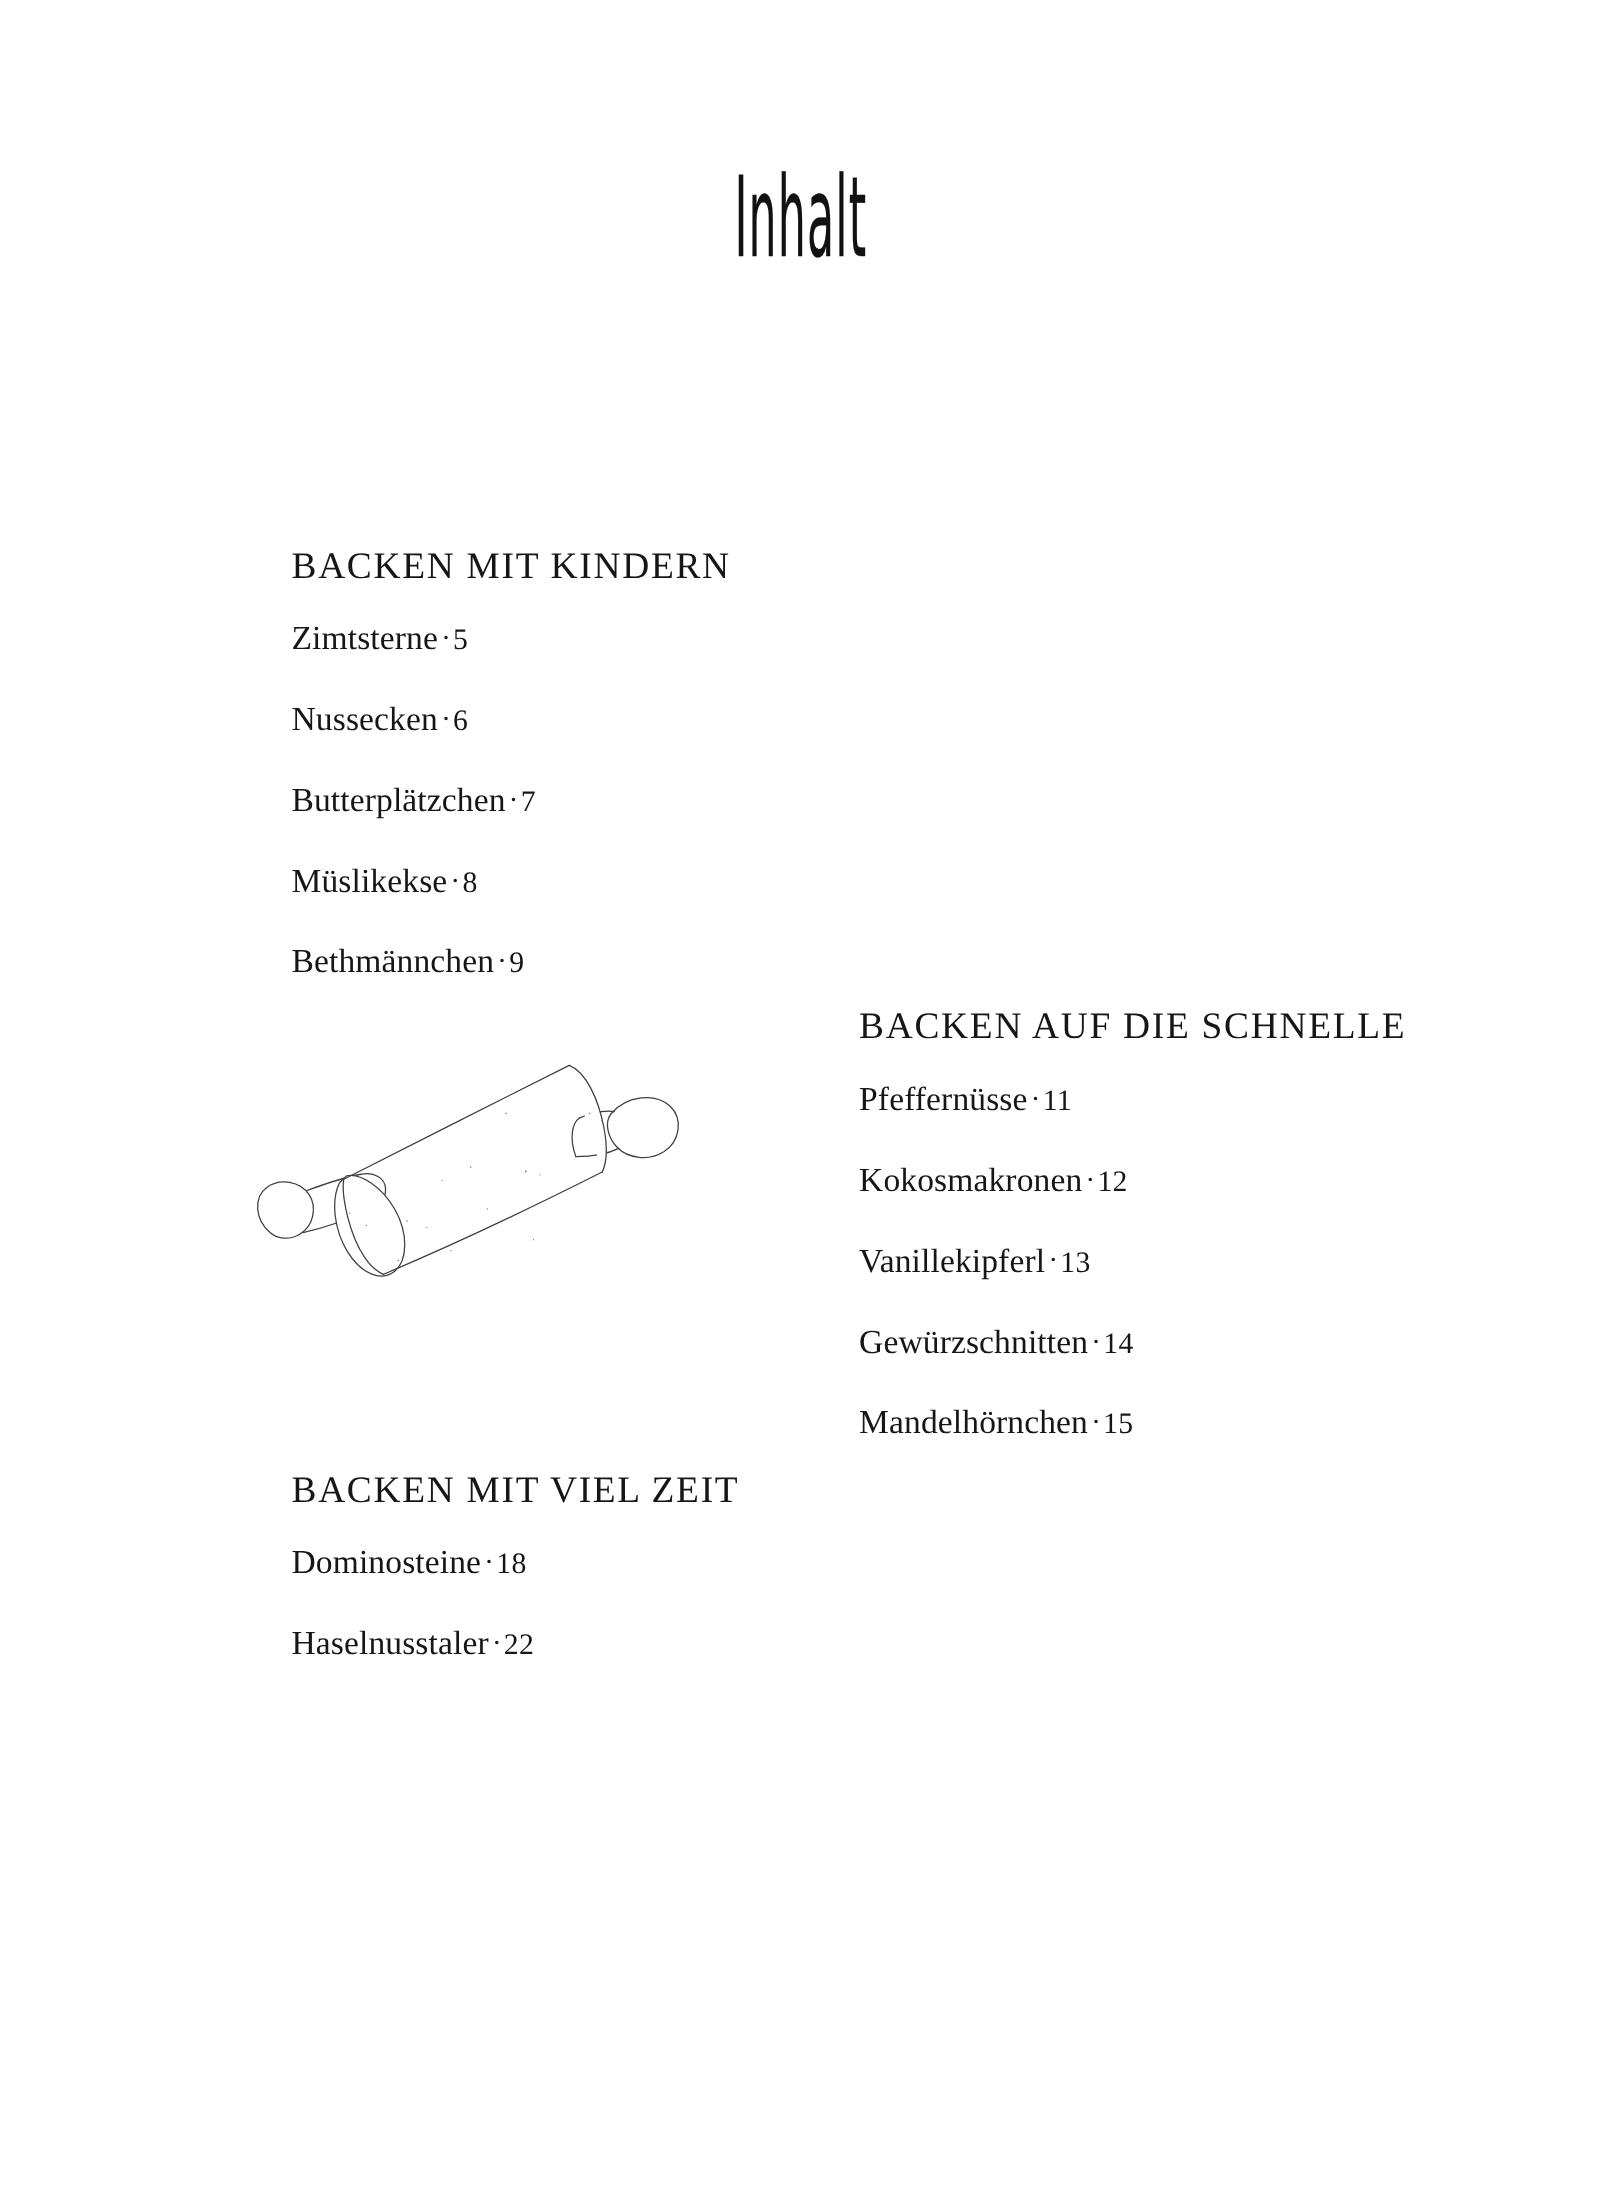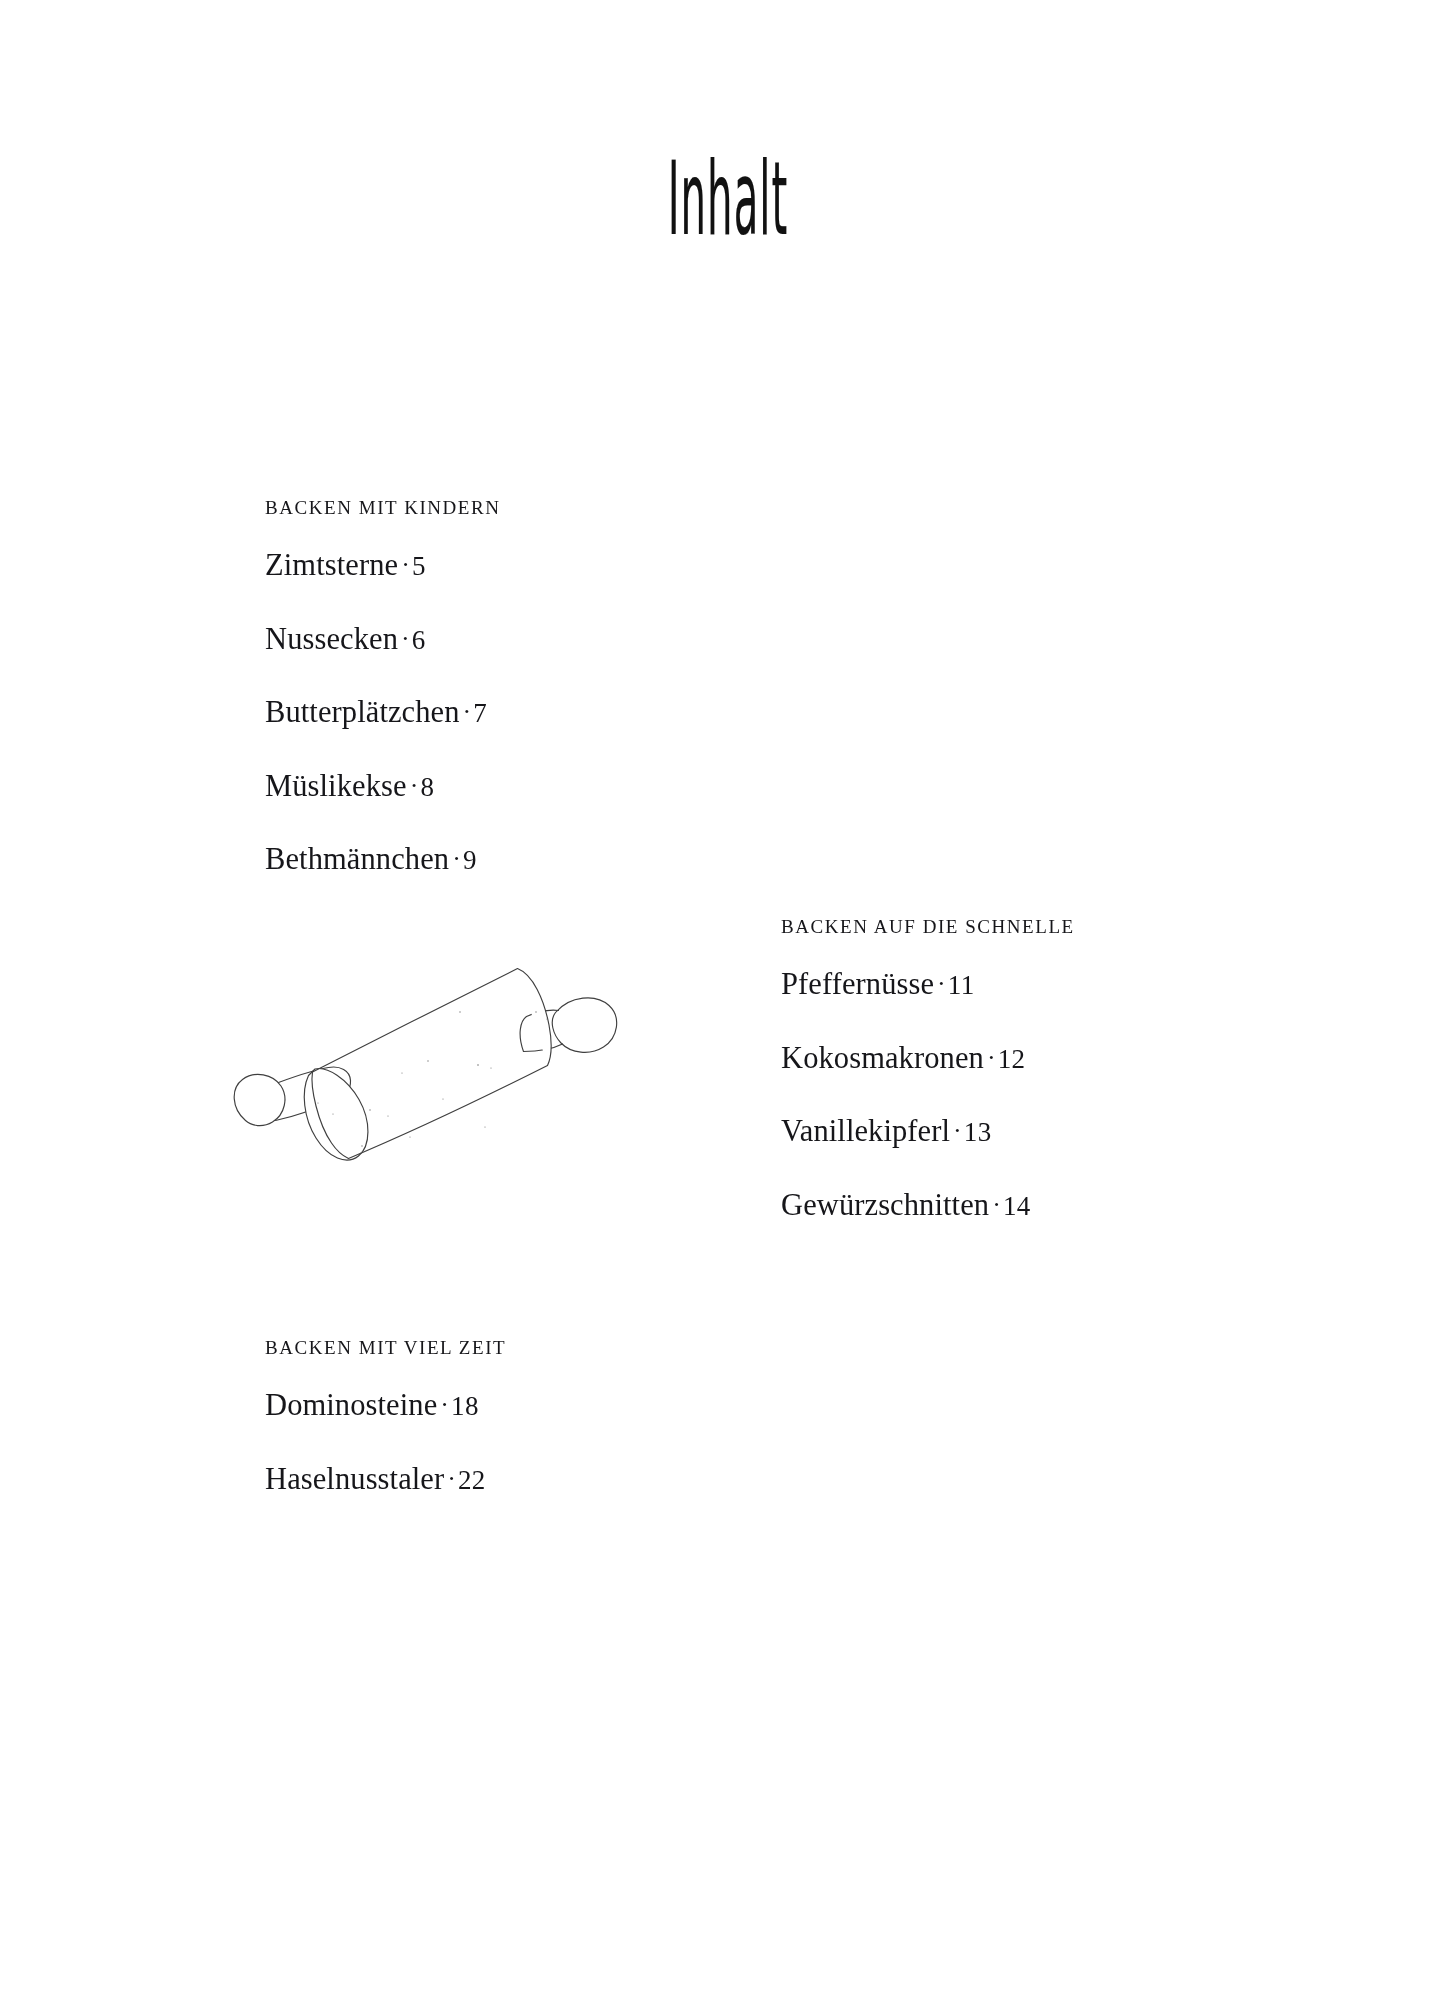--- a/index.html
+++ b/index.html
@@ -40,21 +40,21 @@
     transform-origin: 50% 0%;
     -webkit-text-stroke: 0.2px #111111;
   }
 
   
   .section {
     position: absolute;
   }
   .section-heading {
     font-family: "Liberation Serif", "DejaVu Serif", serif;
-    font-size: 19px;
+    font-size: 34px;
     line-height: 1.0;
     letter-spacing: 1.55px;
     font-weight: 400;
     color: #16161a;
     white-space: nowrap;
     margin-bottom: 22px;
   }
   .toc-list {
     list-style: none;
     margin: 0;
@@ -117,20 +117,21 @@
       </ul>
   </div>
 
   <div class="section" id="section-schnelle">
     <div class="section-heading">BACKEN AUF DIE SCHNELLE</div>
     <ul class="toc-list">
         <li class="toc-item"><span>Pfeffernüsse</span><span class="sep">·</span><span class="pg">11</span></li>
         <li class="toc-item"><span>Kokosmakronen</span><span class="sep">·</span><span class="pg">12</span></li>
         <li class="toc-item"><span>Vanillekipferl</span><span class="sep">·</span><span class="pg">13</span></li>
         <li class="toc-item"><span>Gewürzschnitten</span><span class="sep">·</span><span class="pg">14</span></li>
+        <li class="toc-item"><span>Mandelhörnchen</span><span class="sep">·</span><span class="pg">15</span></li>
       </ul>
   </div>
 
   <div class="section" id="section-zeit">
     <div class="section-heading">BACKEN MIT VIEL ZEIT</div>
     <ul class="toc-list">
         <li class="toc-item"><span>Dominosteine</span><span class="sep">·</span><span class="pg">18</span></li>
         <li class="toc-item"><span>Haselnusstaler</span><span class="sep">·</span><span class="pg">22</span></li>
       </ul>
   </div>

